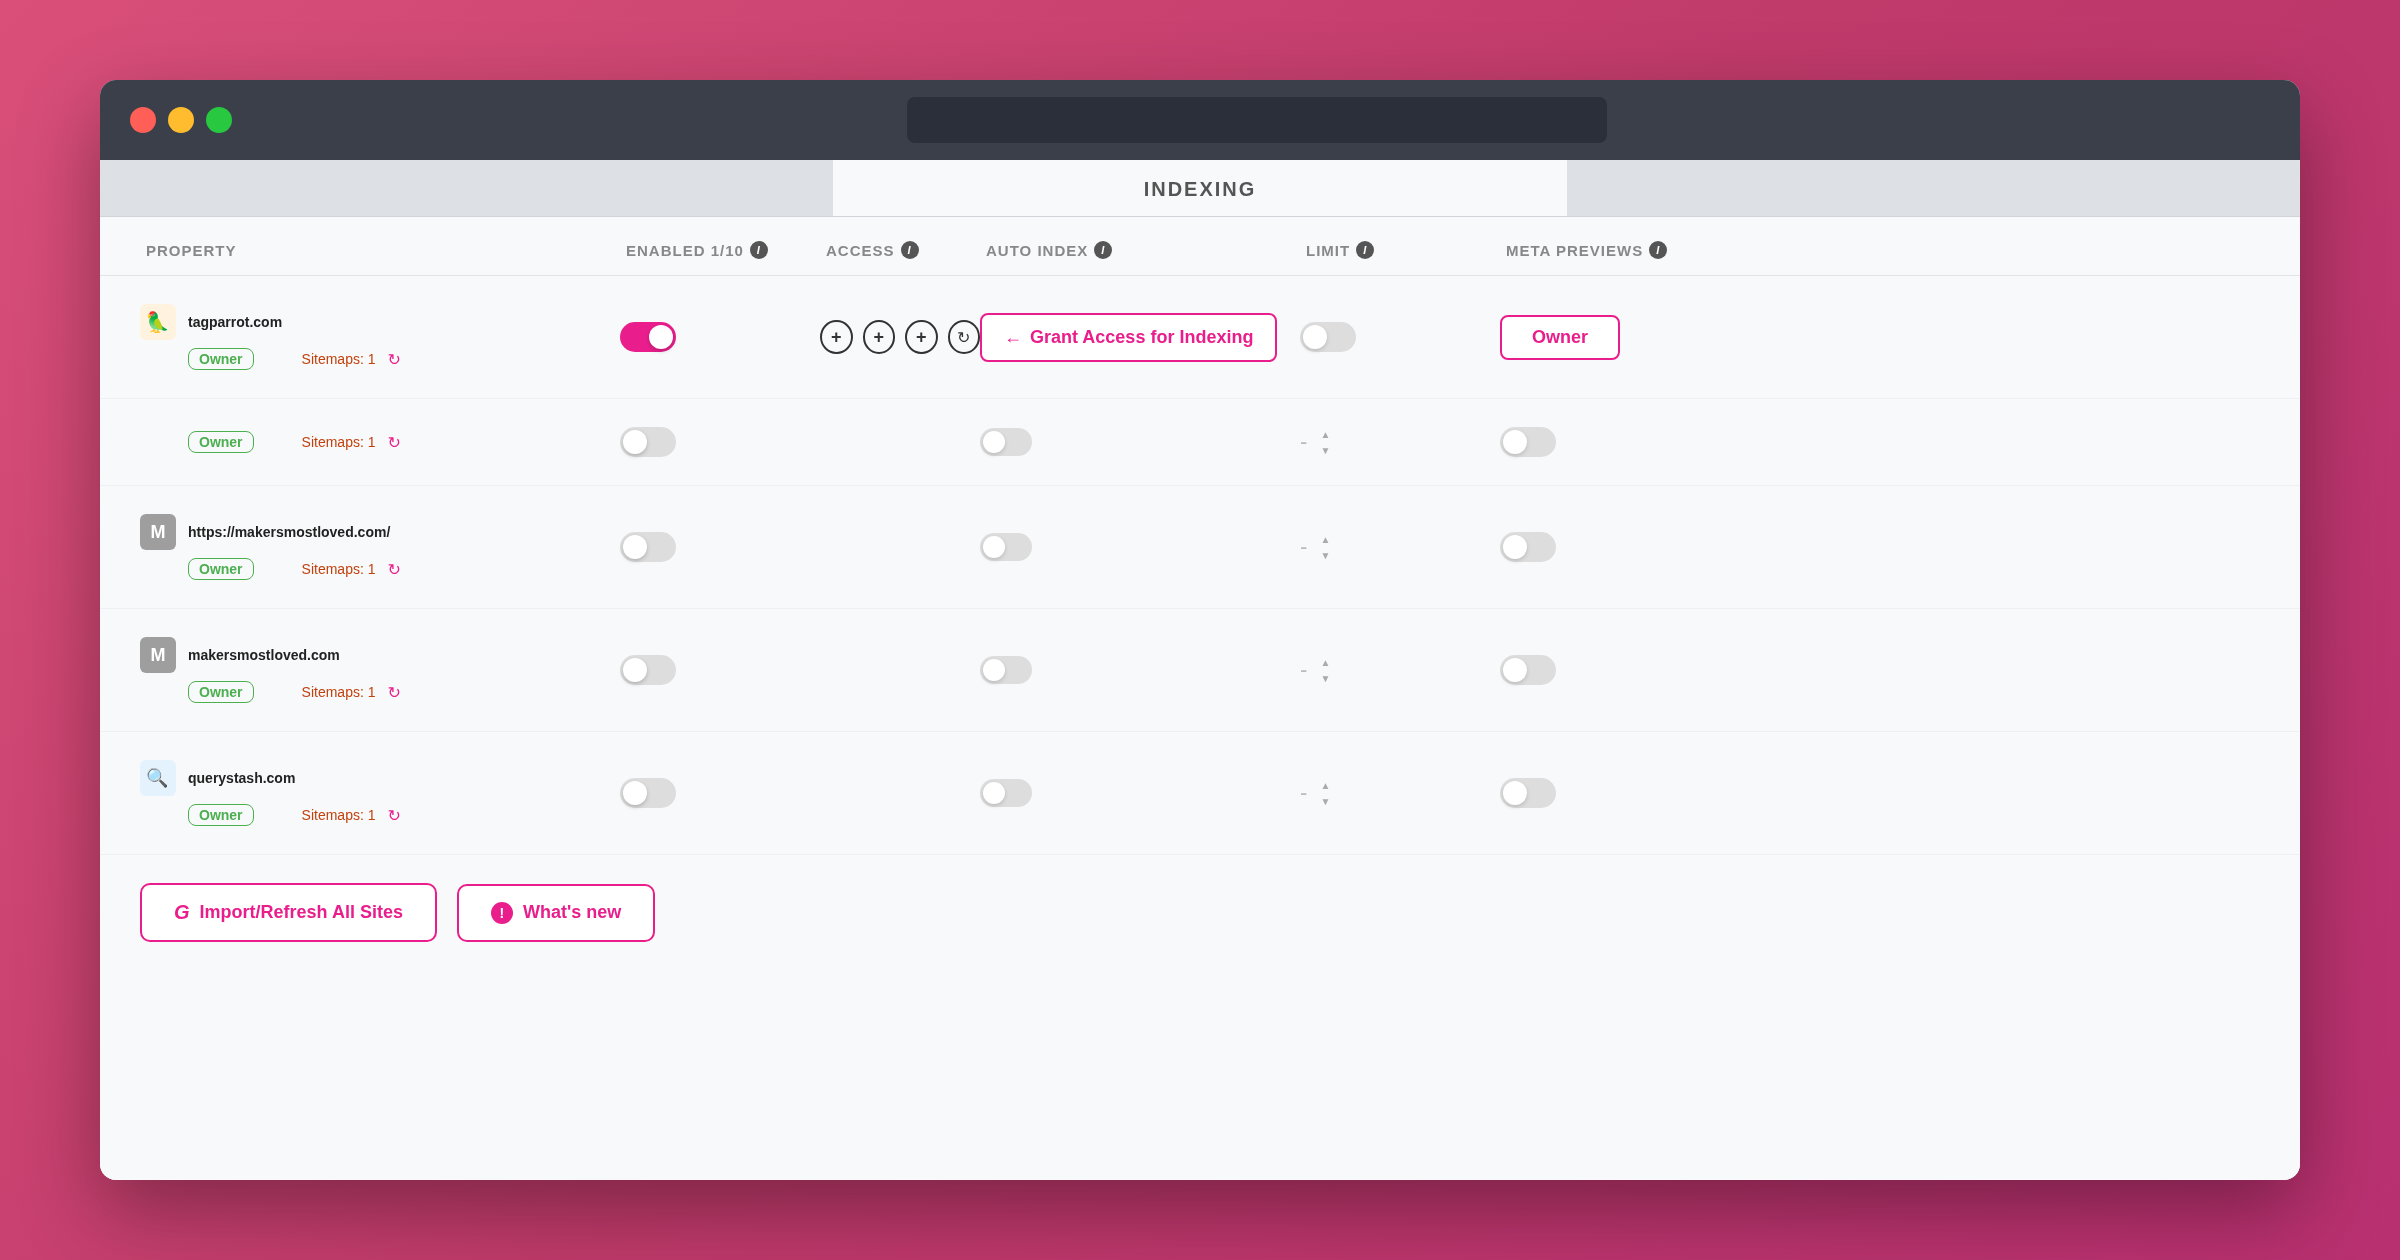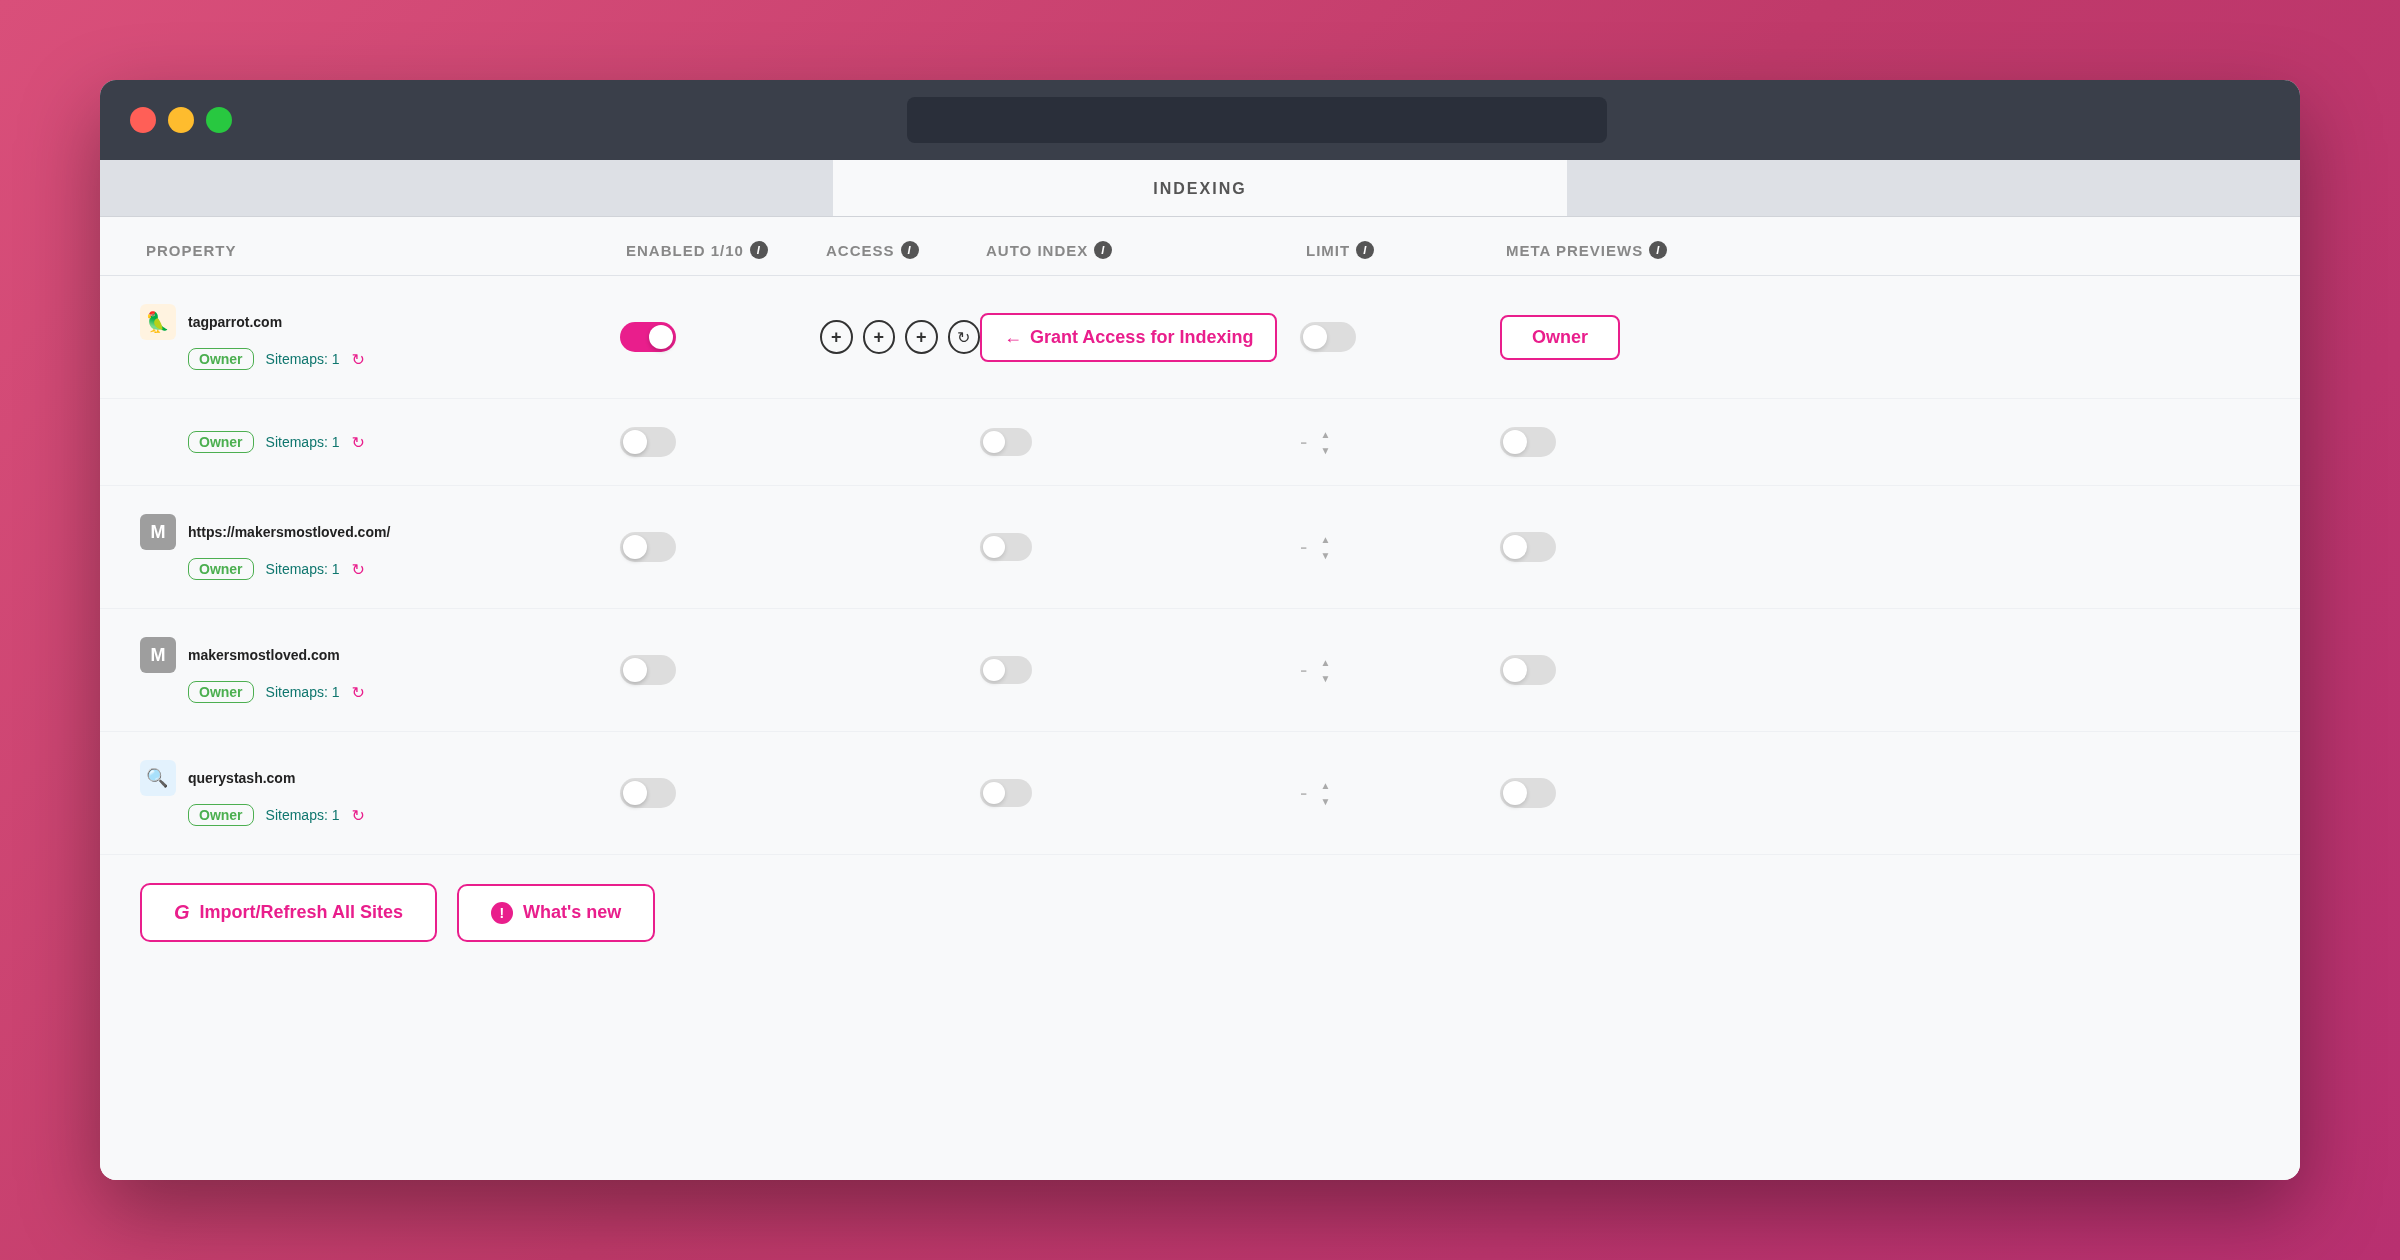--- a/index.html
+++ b/index.html
@@ -61,21 +61,21 @@
     .tab-active {
       flex: 1;
       height: 56px;
       background: #f8f9fa;
       display: flex;
       align-items: center;
       justify-content: center;
       border-top: 2px solid transparent;
     }
     .tab-active span {
-      font-size: 16px;
+      font-size: 20px;
       font-weight: 600;
       color: #555;
       letter-spacing: 2px;
       text-transform: uppercase;
     }
     .tab-inactive-right {
       flex: 1;
       height: 56px;
       background: #dde0e5;
     }
@@ -176,22 +176,23 @@
     }
     .owner-badge {
       border: 1.5px solid #4caf50;
       color: #4caf50;
       border-radius: 8px;
       padding: 2px 10px;
       font-size: 14px;
       font-weight: 600;
     }
     .sitemap-count {
-      color: #0f766e;
+      color: #c2410c;
       font-size: 14px;
+      margin-left: 36px;
     }
     .refresh-icon {
       color: #e91e8c;
       font-size: 16px;
       cursor: pointer;
     }
     
     .toggle {
       width: 56px; height: 30px;
       border-radius: 15px;

